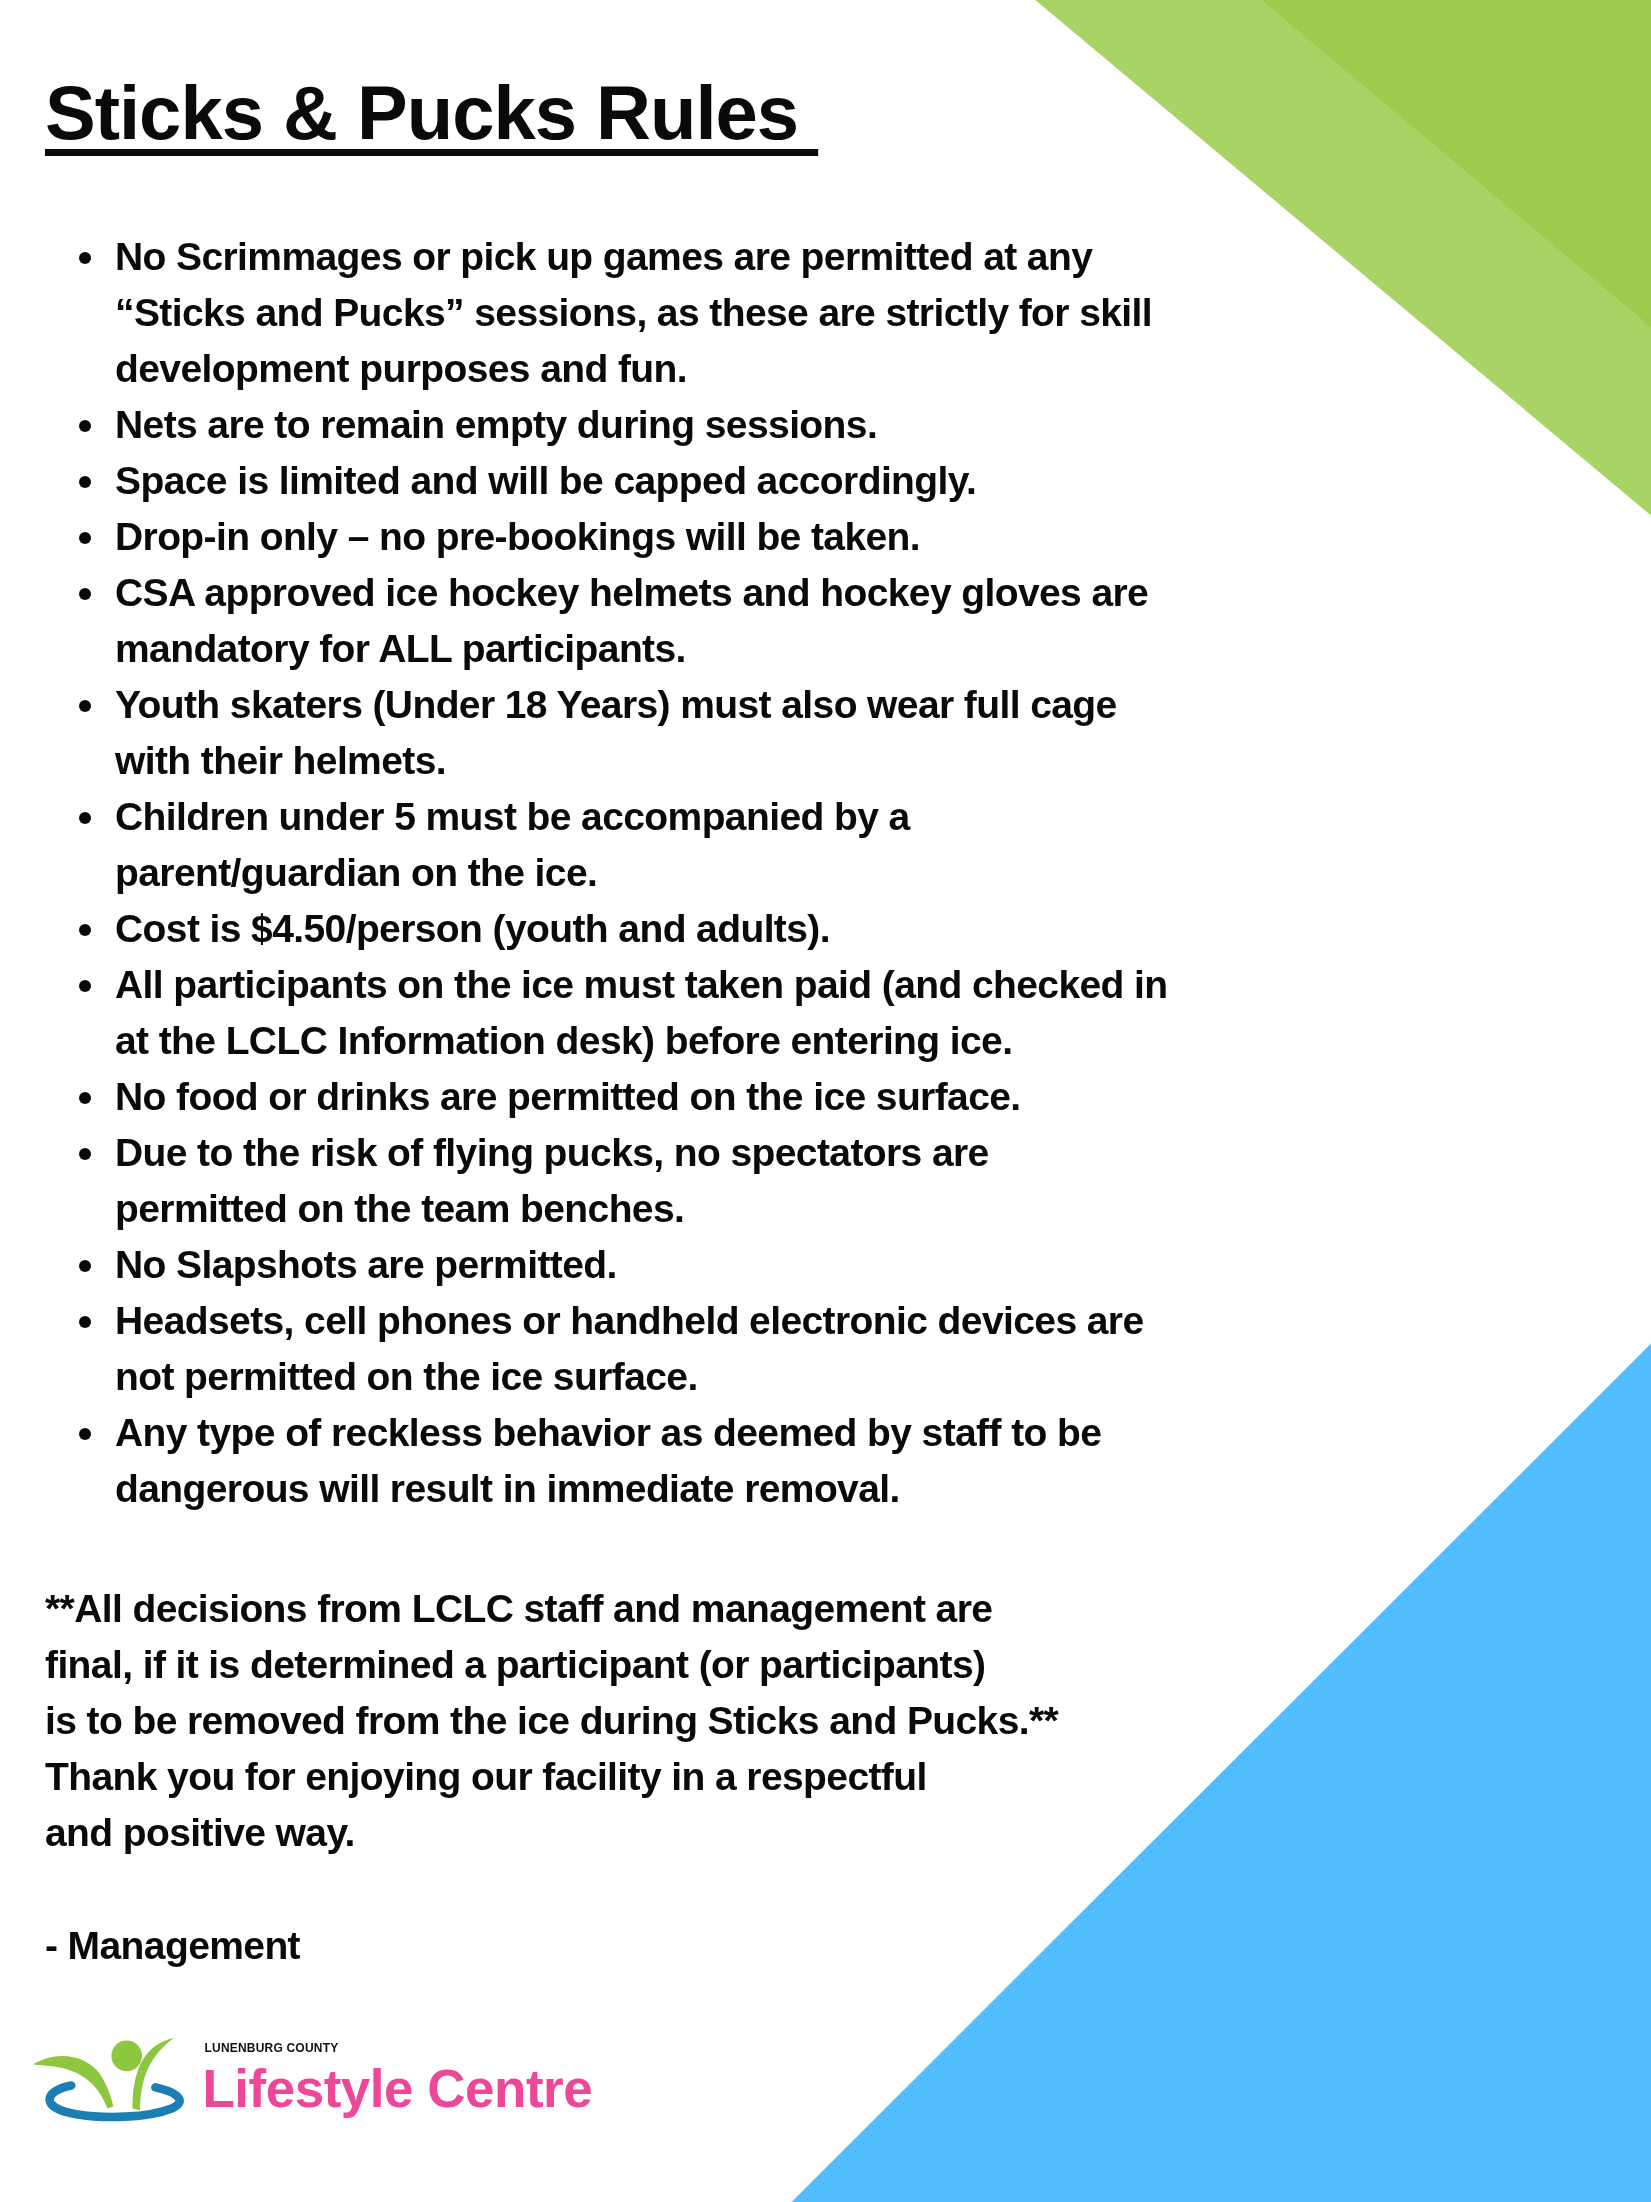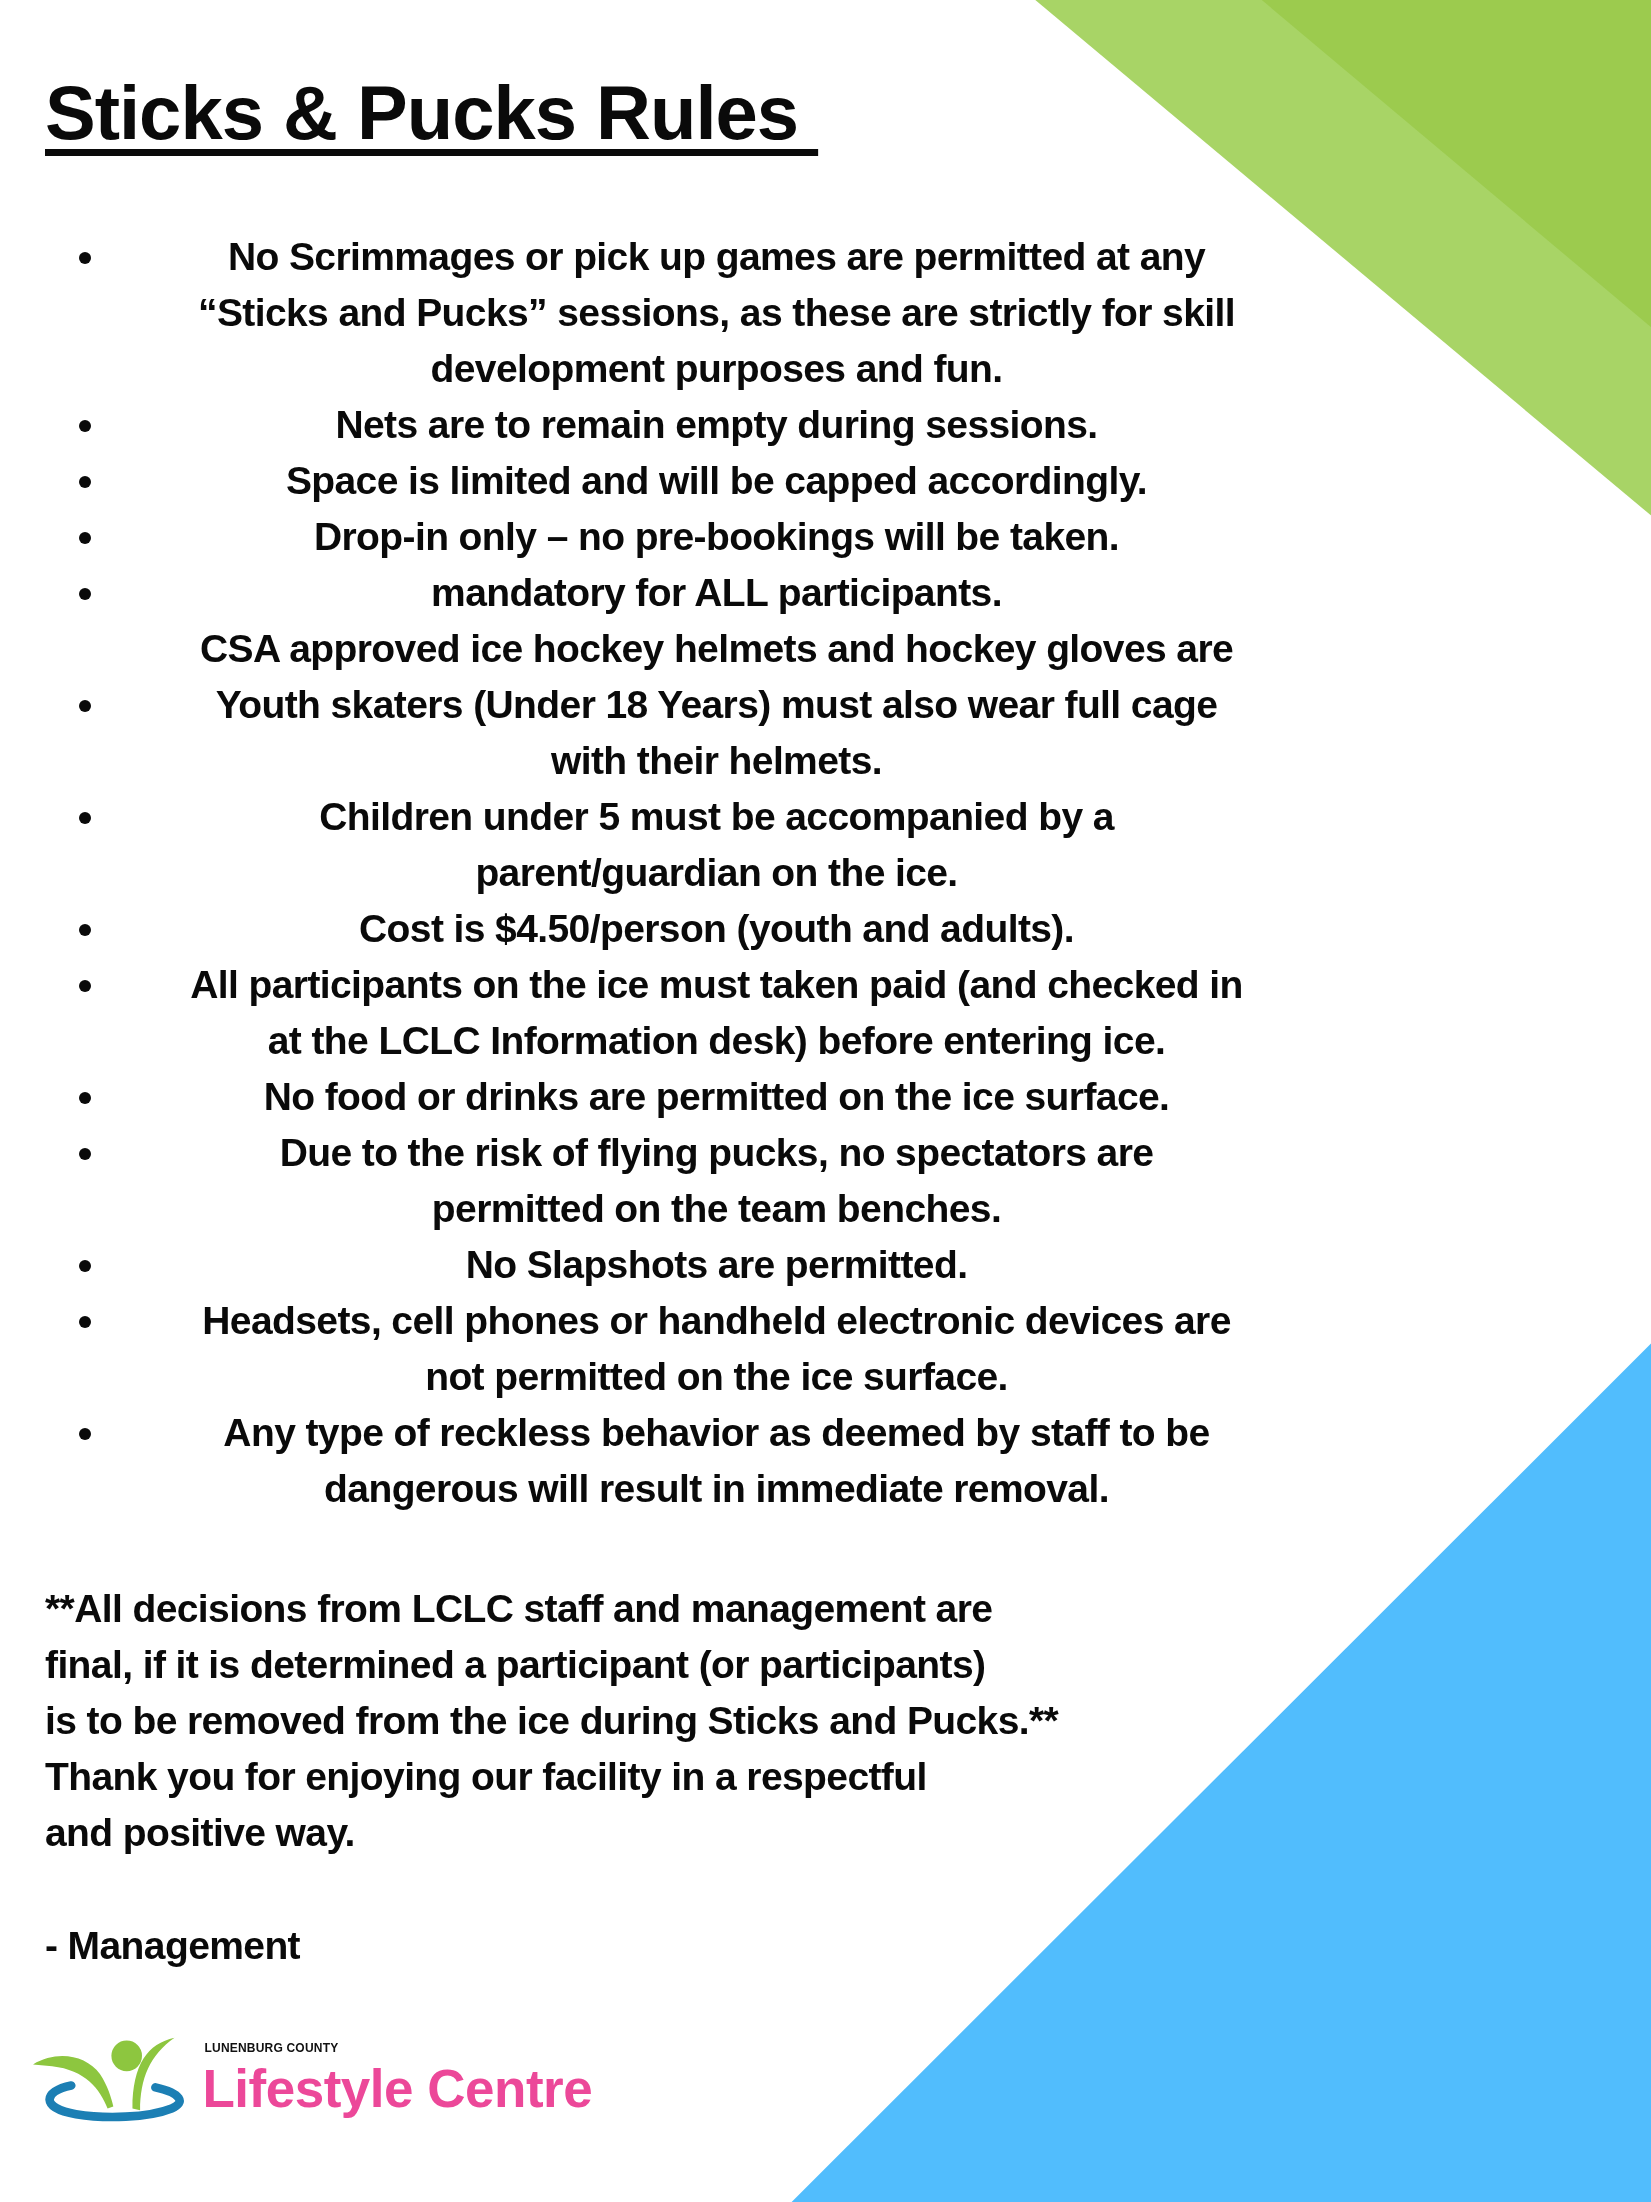--- a/index.html
+++ b/index.html
@@ -12,21 +12,21 @@
   .content { position: absolute; left: 0; top: 0; width: 1648px; height: 2202px; z-index: 1; }
   .title {
     position: absolute; left: 45px; top: 75px;
     font-size: 76px; font-weight: bold; letter-spacing: -1px;
     text-decoration: underline; text-decoration-thickness: 6.7px; text-underline-offset: 9.6px;
     white-space: pre; margin: 0; line-height: 1;
   }
   .rules {
     position: absolute; left: 75px; top: 229px; width: 1243px;
     margin: 0; padding: 0; list-style: none;
-    font-size: 39px; font-weight: bold; line-height: 56px; letter-spacing: -0.6px; text-align: center;
+    font-size: 39px; font-weight: bold; line-height: 56px; letter-spacing: -0.6px;
   }
   .rules li { position: relative; padding-left: 40px; }
   .rules li .bullet {
     position: absolute; left: 3.8px; top: 23px; width: 12.4px; height: 12.4px;
     background: #0a0a0a; border-radius: 50%;
   }
   .footer-note {
     position: absolute; left: 45px; top: 1581px; width: 1195px;
     font-size: 39px; font-weight: bold; line-height: 56px; letter-spacing: -0.6px;
   }
@@ -74,22 +74,22 @@
     <li>
         <span class="bullet"></span>
         <div>Space is limited and will be capped accordingly.</div>
       </li>
     <li>
         <span class="bullet"></span>
         <div>Drop-in only – no pre-bookings will be taken.</div>
       </li>
     <li>
         <span class="bullet"></span>
+        <div>CSA approved ice hockey helmets and hockey gloves are</div>
         <div>mandatory for ALL participants.</div>
-        <div>CSA approved ice hockey helmets and hockey gloves are</div>
       </li>
     <li>
         <span class="bullet"></span>
         <div>Youth skaters (Under 18 Years) must also wear full cage</div>
         <div>with their helmets.</div>
       </li>
     <li>
         <span class="bullet"></span>
         <div>Children under 5 must be accompanied by a</div>
         <div>parent/guardian on the ice.</div>

